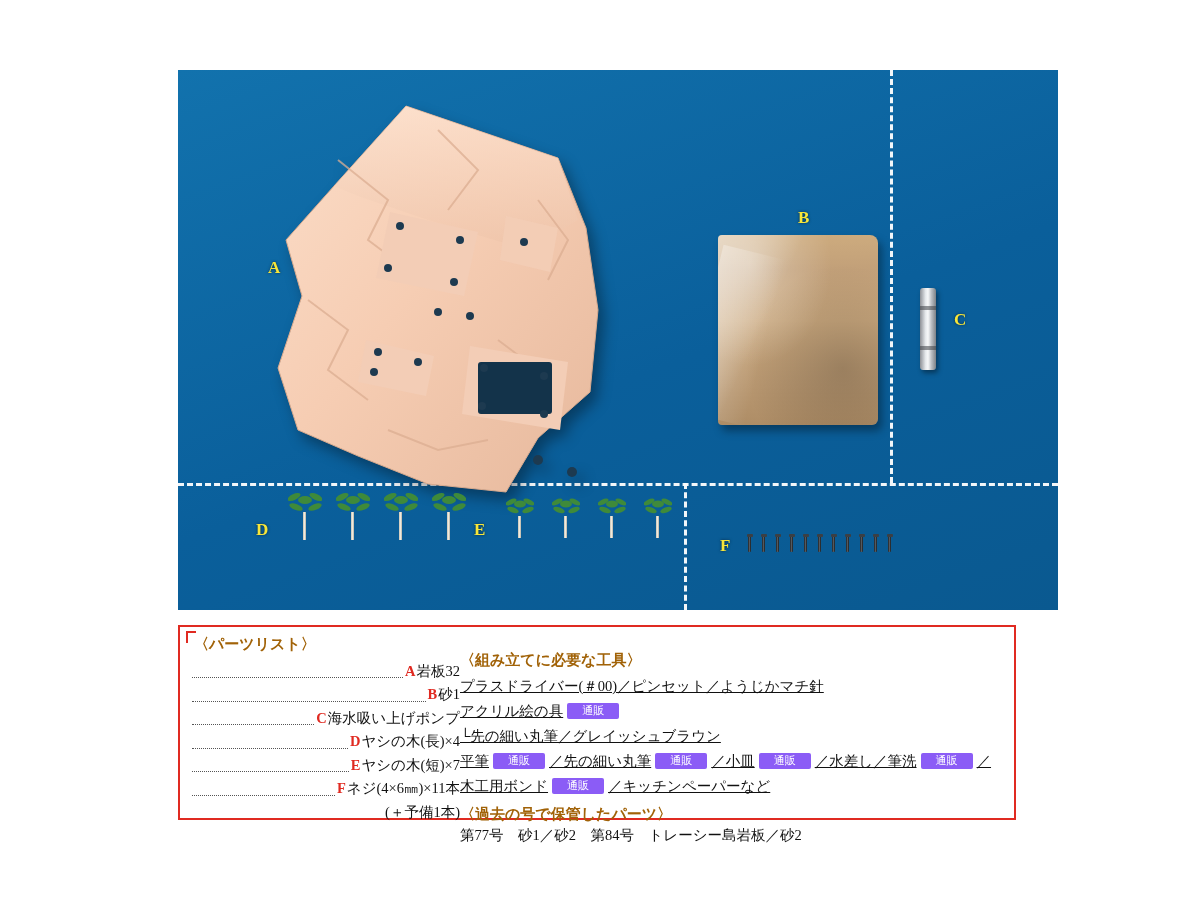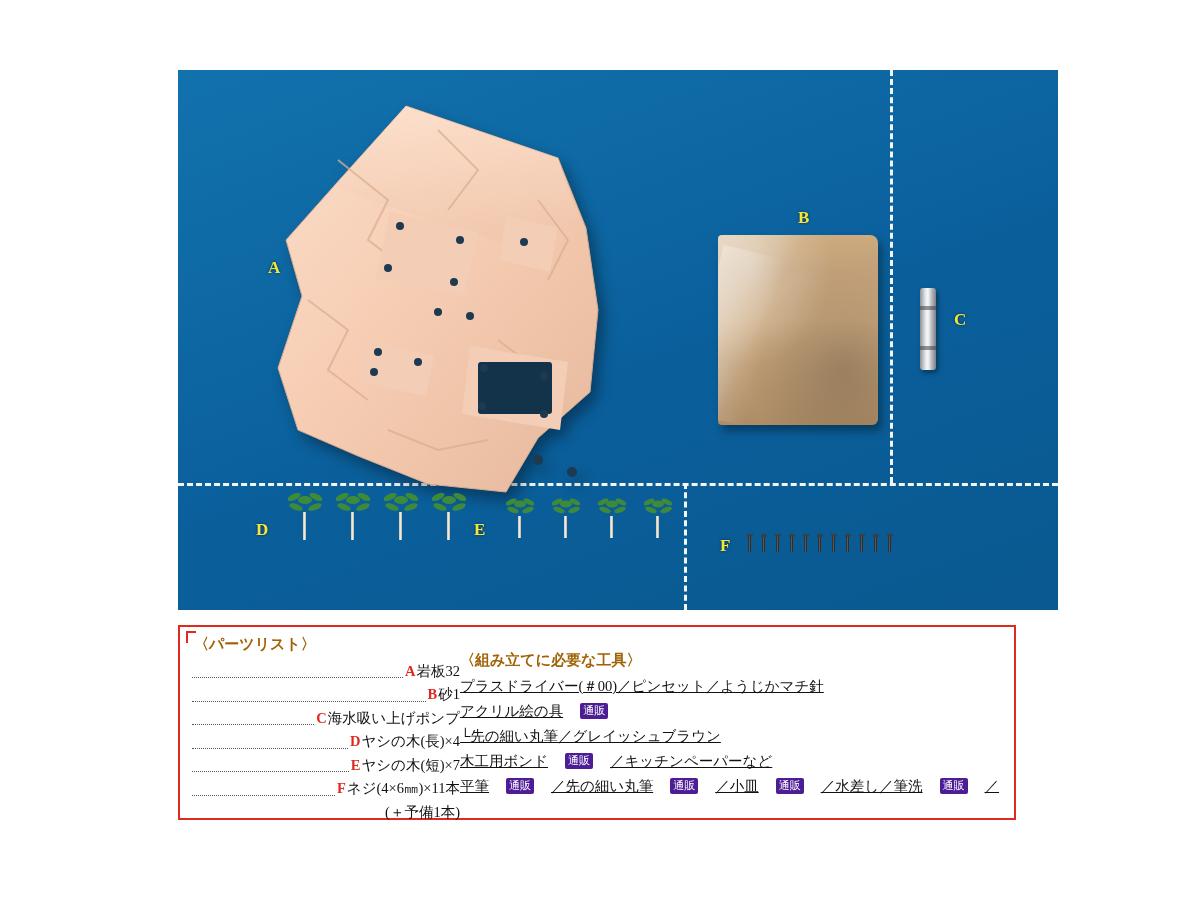--- a/index.html
+++ b/index.html
@@ -219,28 +219,28 @@
     margin-top: 4px;
     font-size: 14.5px;
     font-family: "Liberation Serif", serif;
     color: #111;
     line-height: 1.72;
   }
   .tools div { white-space: nowrap; text-decoration: underline; }
 
   .tag {
     display: inline-block;
-    background: #4c1d95;
+    background: #8b5cf6;
     color: #ffffff;
     font-size: 11px;
     line-height: 1.25;
-    padding: 1px 3px;
+    padding: 1px 15px;
     border-radius: 2px;
     vertical-align: 2px;
-    margin: 0 17px;
+    margin: 0 4px;
     font-family: "Liberation Sans", sans-serif;
   }
 
   .sect2 { margin-top: 6px; }
   .past-line {
     font-size: 14.5px;
     font-family: "Liberation Serif", serif;
     color: #111;
     margin-top: 2px;
     white-space: nowrap;
@@ -497,21 +497,25 @@
       <div>
         <span>プラスドライバー(＃00)／ピンセット／ようじかマチ針</span>
       </div>
       <div>
         <span>アクリル絵の具</span><span class="tag">通販</span>
       </div>
       <div>
         <span>└先の細い丸筆／グレイッシュブラウン</span>
       </div>
       <div>
+        <span>平筆</span><span class="tag">通販</span><span>／先の細い丸筆</span><span class="tag">通販</span><span>／小皿</span><span class="tag">通販</span><span>／水差し／筆洗</span><span class="tag">通販</span><span>／</span>
+      </div>
+      <div>
         <span>木工用ボンド</span><span class="tag">通販</span><span>／キッチンペーパーなど</span>
       </div>
-      <div>
-        <span>平筆</span><span class="tag">通販</span><span>／先の細い丸筆</span><span class="tag">通販</span><span>／小皿</span><span class="tag">通販</span><span>／水差し／筆洗</span><span class="tag">通販</span><span>／</span>
-      </div>
     </div>
 
+    <div class="sect2">
+      <div class="heading">〈過去の号で保管したパーツ〉</div>
+      <div class="past-line">第77号　砂1／砂2　第84号　トレーシー島岩板／砂2</div>
+    </div>
   </div>
 </div>
 
 </body></html>

